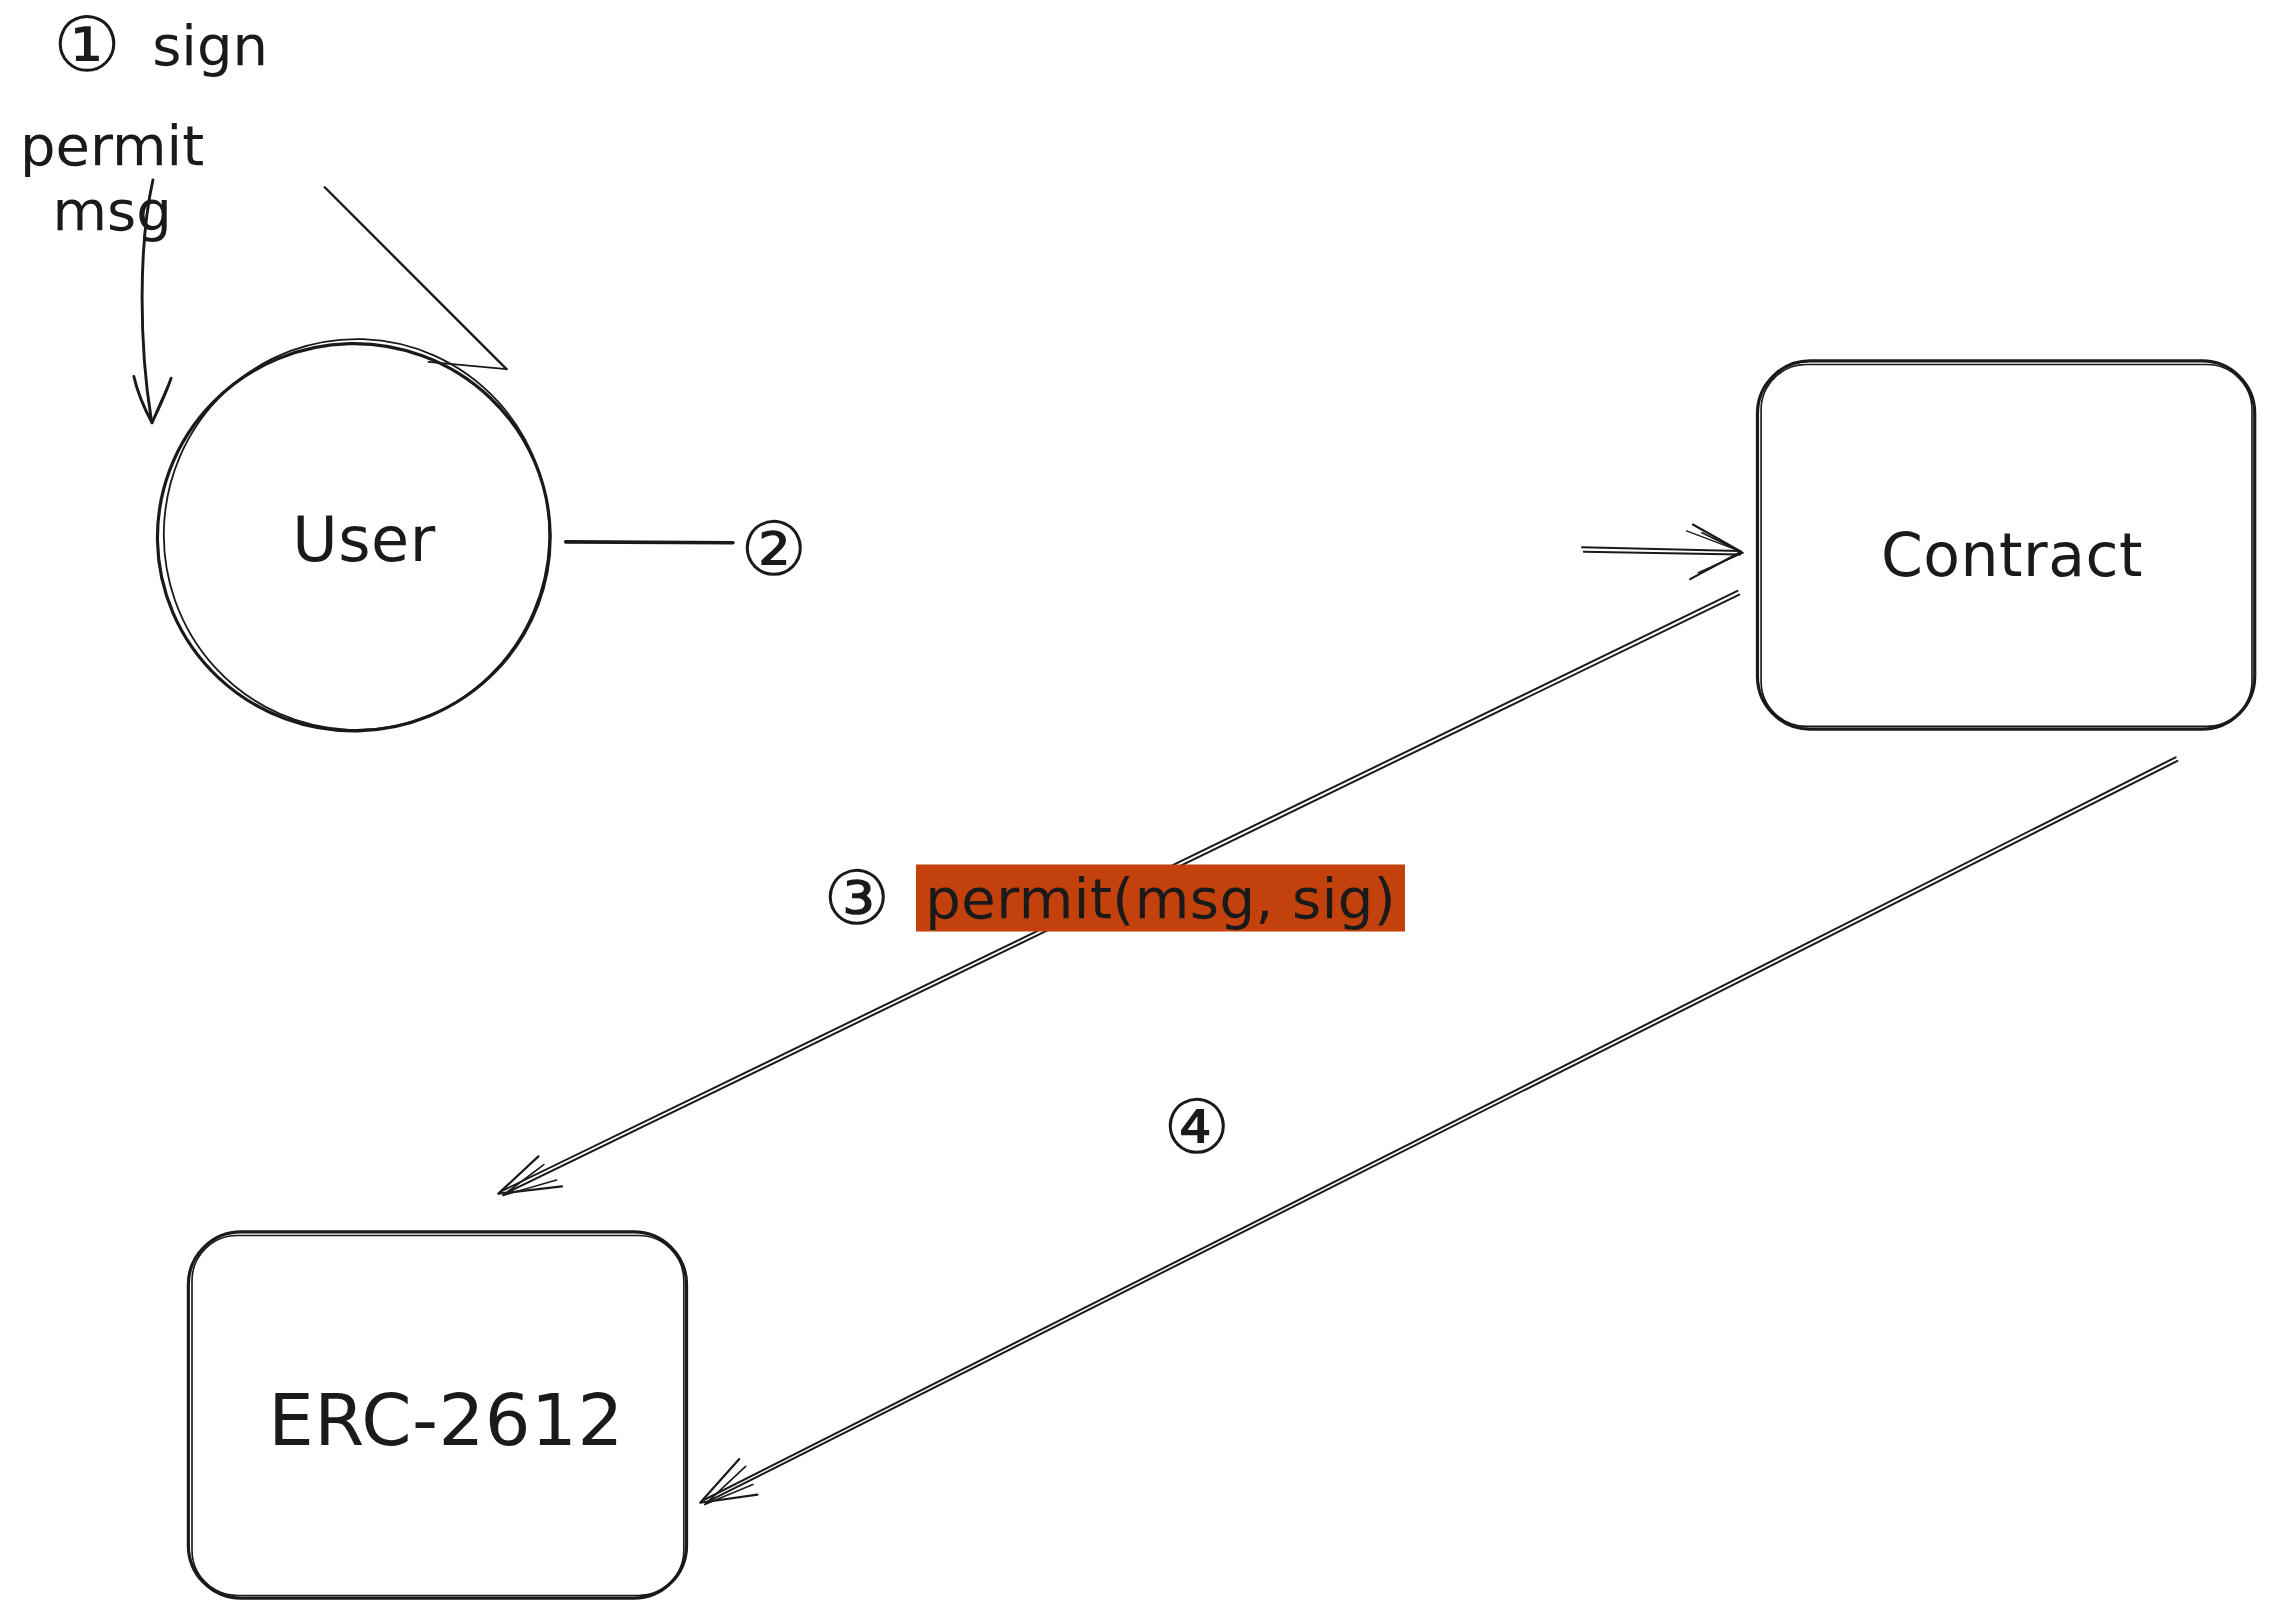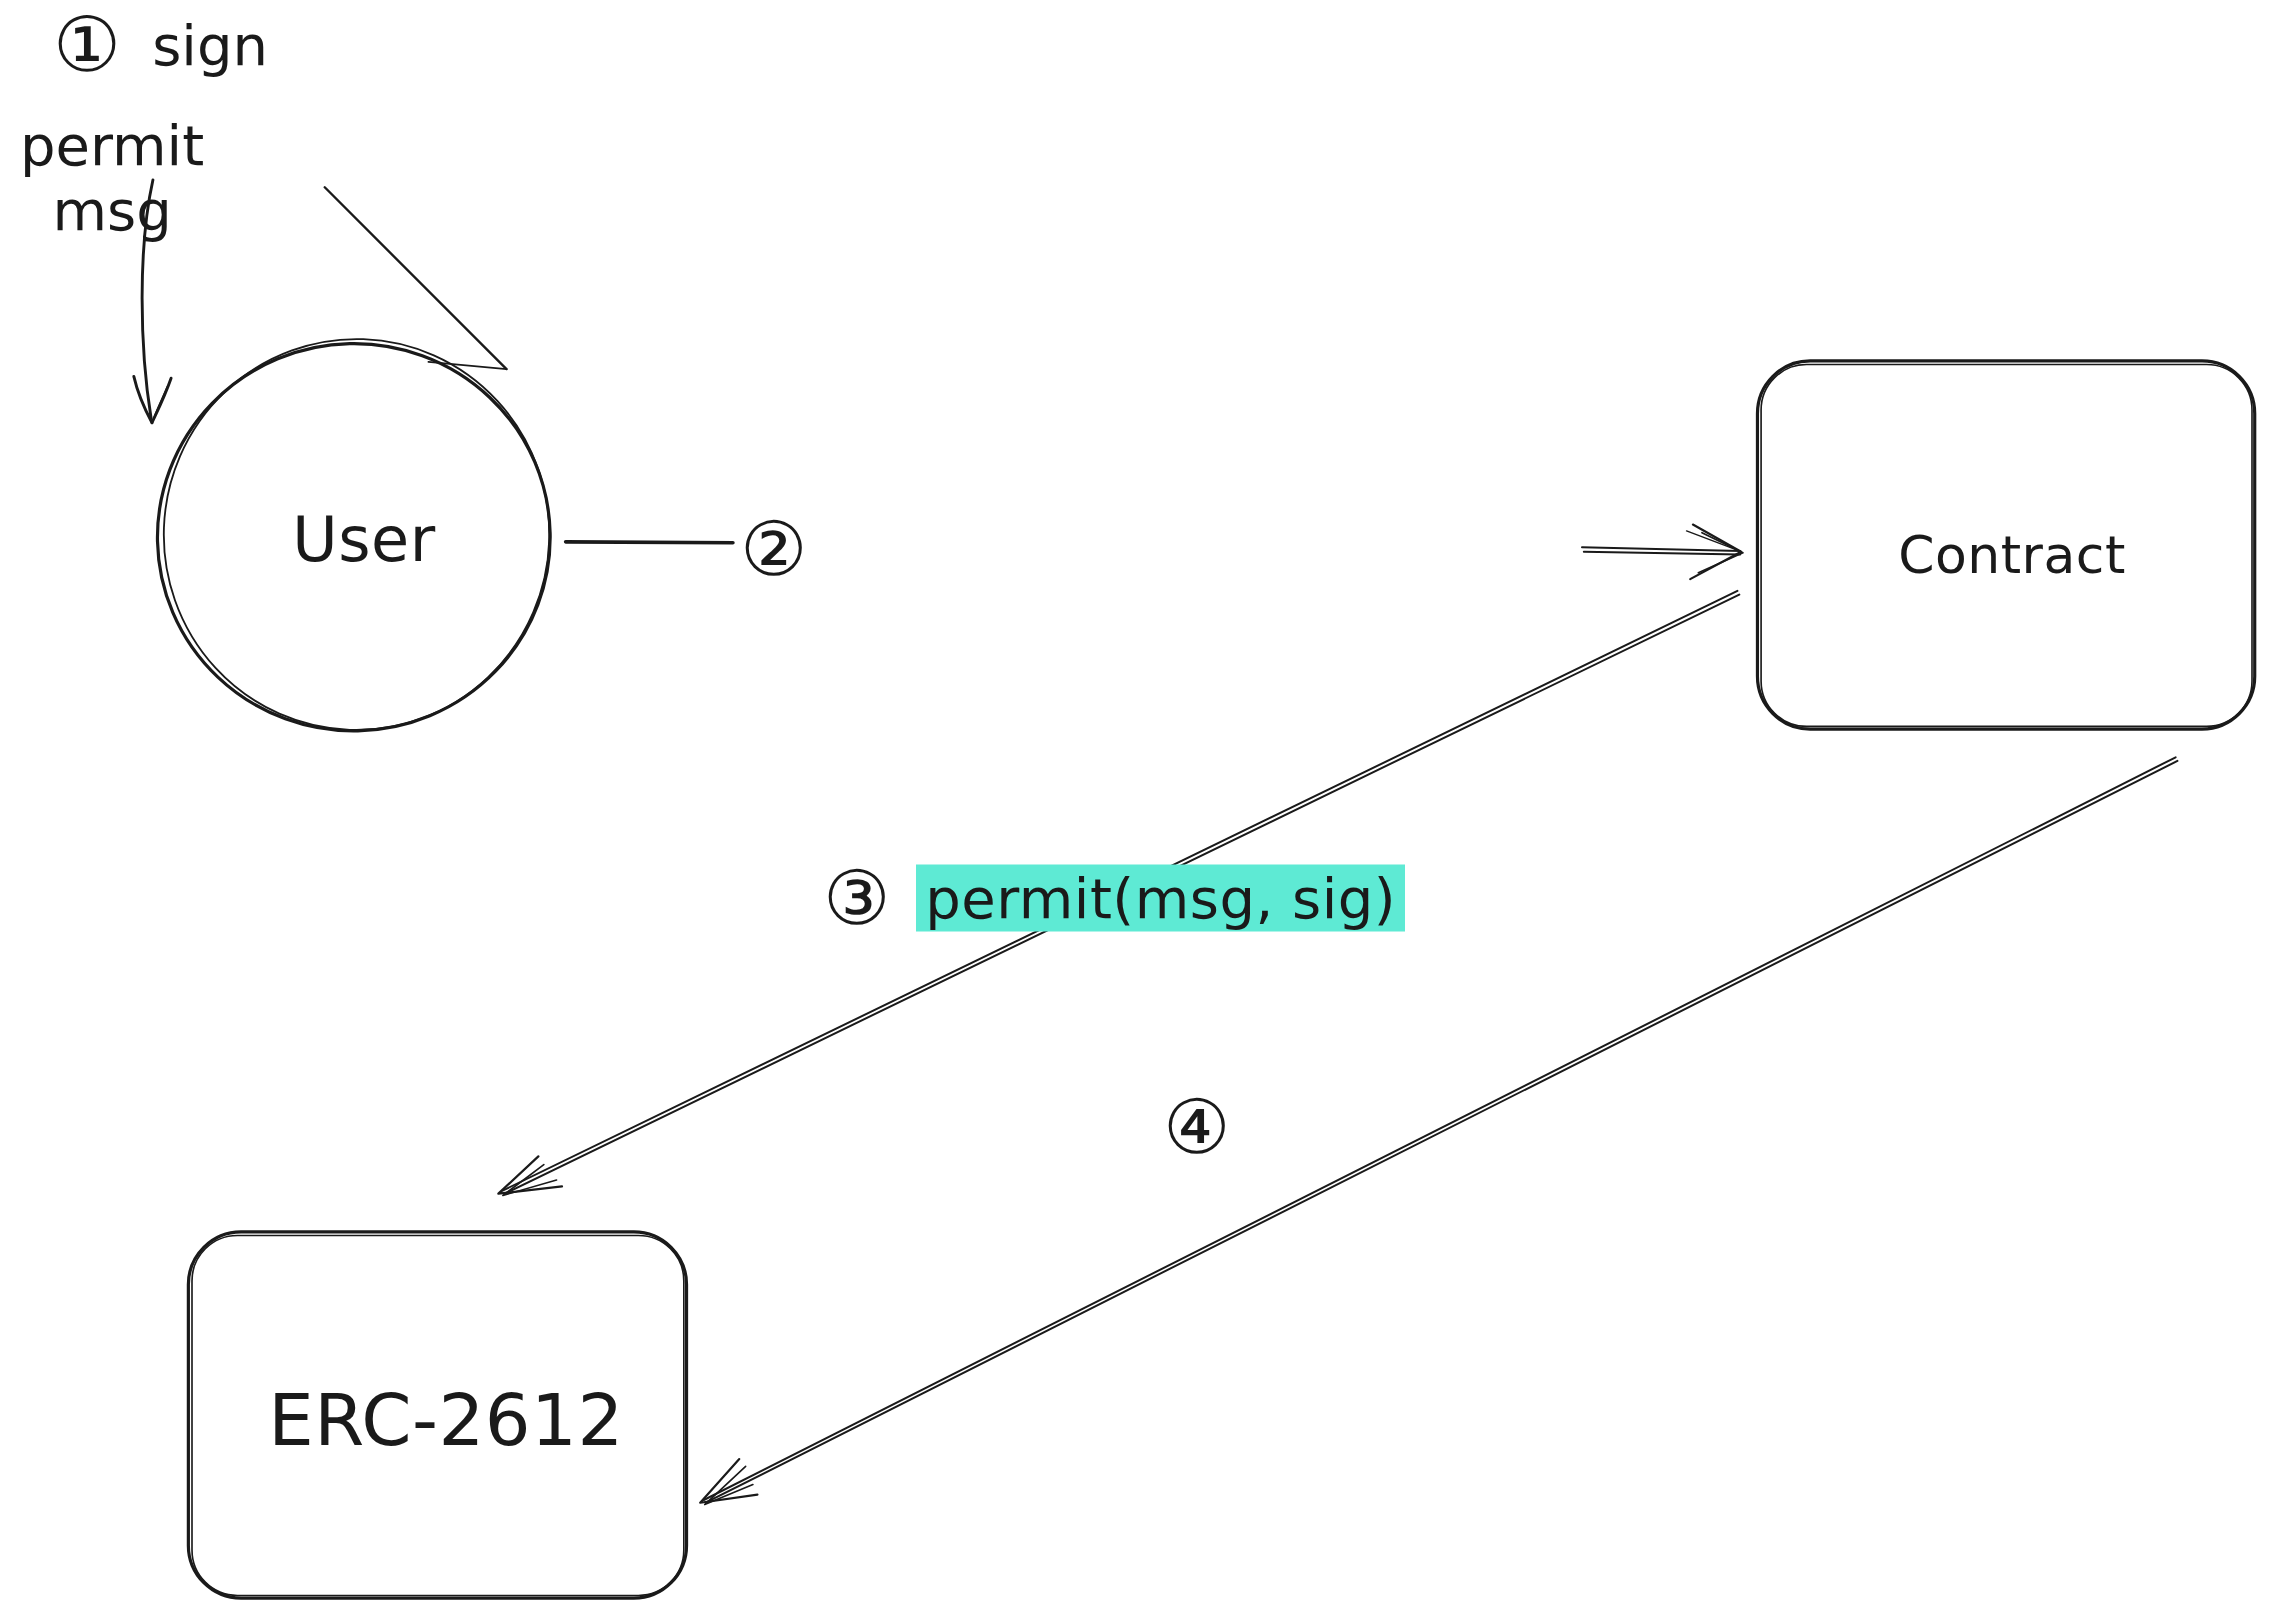--- a/index.html
+++ b/index.html
@@ -46,21 +46,21 @@
     font-size: 56px;
   }
   .step-label .num {
     font-size: 75px;
     line-height: 1;
   }
   .step-label .txt {
     line-height: 1;
   }
   .masked {
-    background: #5eead4;
+    background: #c2410c;
     padding: 5.5px 9px;
   }
   .note {
     position: absolute;
     left: 0;
     top: 0;
   }
   .note-line1 {
     position: absolute;
     left: 53px;
@@ -144,21 +144,21 @@
   <div class="note">
     <div class="note-line1">
       <span class="num">①</span>
       <span>sign</span>
     </div>
     <div class="note-line2">permit msg</div>
   </div>
 
   <div class="label node-label" style="left:357px; top:539px;">User</div>
 
-  <div class="label node-label" style="left:2005px; top:555px; font-size:52px;">Contract</div>
+  <div class="label node-label" style="left:2005px; top:555px; font-size:60px;">Contract</div>
 
   <div class="label node-label" style="left:439px; top:1420px; font-size:72px;">ERC-2612</div>
 
   <div class="label step-label" style="left:733px; top:549px;">
     <span class="num">②</span>
   </div>
 
   <div class="label step-label" style="left:816px; top:898px;">
     <span class="num">③</span>
     <span class="txt masked">permit(msg, sig)</span>

